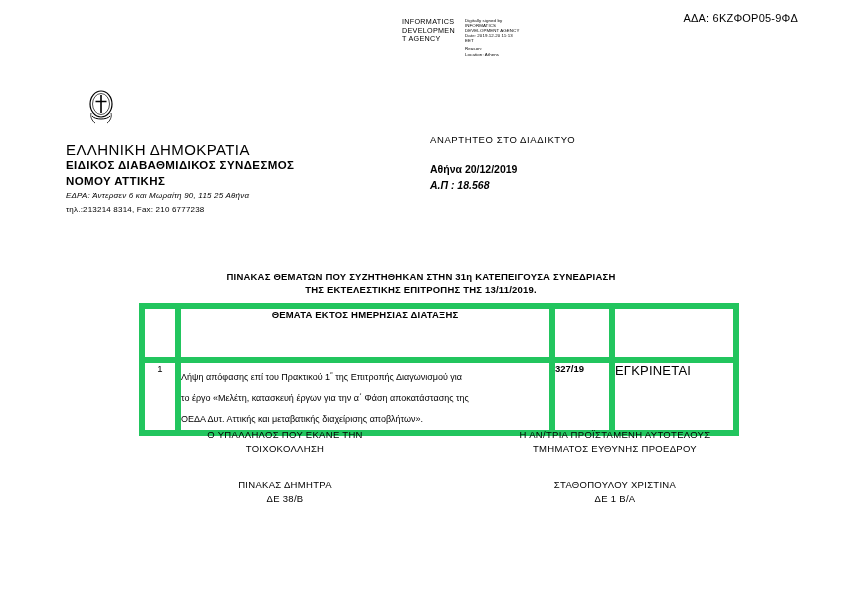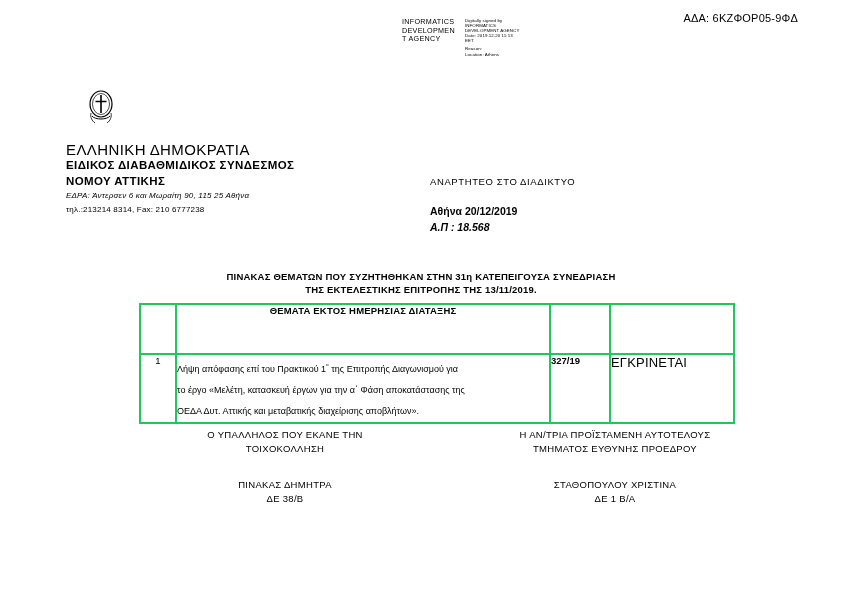--- a/index.html
+++ b/index.html
@@ -100,21 +100,20 @@
   .right-header {
     position: absolute;
     top: 132px;
     left: 430px;
     width: 330px;
   }
   .rh-anarthteo {
     font-size: 9.5px;
     letter-spacing: 0.6px;
     line-height: 15px;
-    margin-top: 42px;
   }
   .rh-date {
     margin-top: 14px;
     font-size: 10.5px;
     font-weight: bold;
     line-height: 16px;
   }
   .rh-ap {
     font-size: 10.5px;
     font-weight: bold;
@@ -138,21 +137,21 @@
   
   .tbl {
     position: absolute;
     top: 303px;
     left: 139px;
     width: 594px;
     border-collapse: collapse;
     table-layout: fixed;
   }
   .tbl td {
-    border: 2px solid #22c55e;
+    border: 6px solid #22c55e;
     vertical-align: top;
     padding: 0;
   }
   .col-num { width: 36px; }
   .col-sub { width: 374px; }
   .col-no  { width: 60px; }
   .col-res { width: 124px; }
 
   .hdr-row td { height: 48px; }
   .hdr-sub {

